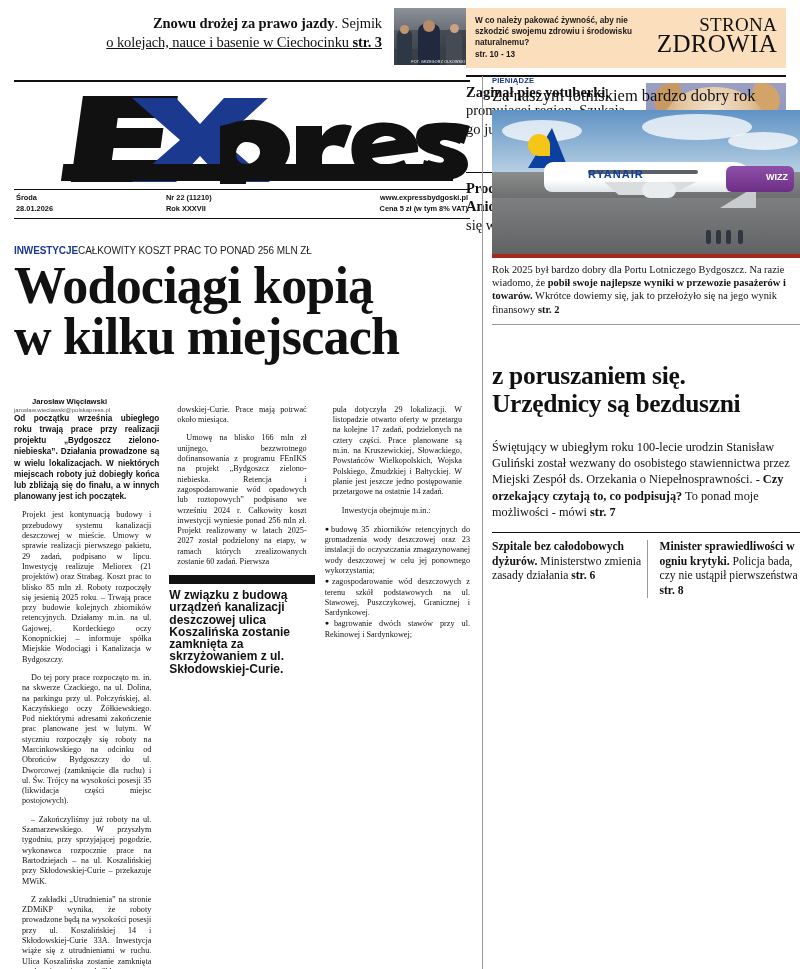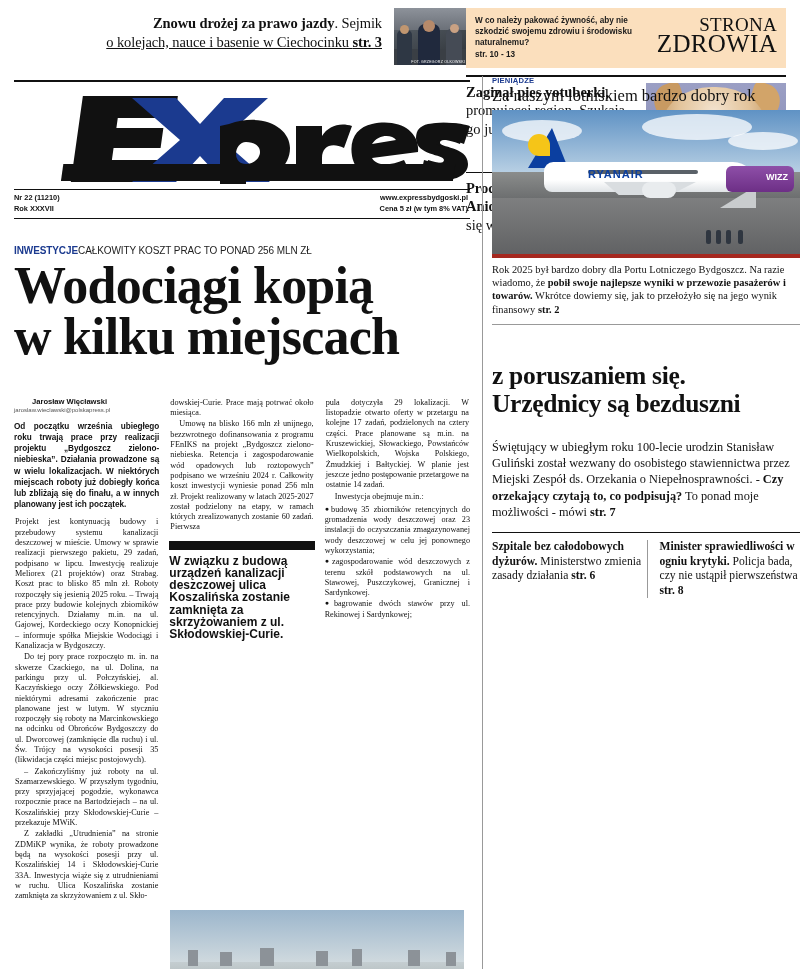--- a/index.html
+++ b/index.html
@@ -90,23 +90,23 @@
   .kicker{font-family:"Liberation Sans",sans-serif;font-size:10px;font-weight:bold;letter-spacing:-.1px;margin-top:26px;}
   .kicker .tag{color:#1b3a8f;}
   .kicker .rest{color:#222;font-weight:normal;}
   .mainhead{font-size:52px;line-height:51px;font-weight:bold;letter-spacing:-.8px;margin-top:4px;}
 
   .cols{display:flex;gap:10px;margin-top:16px;}
   .col{width:146px;}
   .byline-name{font-family:"Liberation Sans",sans-serif;font-weight:bold;font-size:7.6px;margin-left:18px;}
   .byline-mail{font-family:"Liberation Sans",sans-serif;font-size:6px;color:#555;margin-top:1px;}
   .lede{font-family:"Liberation Sans",sans-serif;font-weight:bold;font-size:8.2px;line-height:11.2px;
-     margin-top:8px;text-align:justify;}
+     text-align:justify;}
   .bodytext{font-size:8.2px;line-height:10.3px;text-align:justify;margin-top:7px;}
-  .bodytext p{margin:1px;text-indent:9px;}
+  .bodytext p{margin:8px;text-indent:9px;}
   .bodytext p.noind{text-indent:0;}
   .col3 .bodytext{margin-top:0;}
   .bullets{font-size:8.2px;line-height:10.3px;text-align:justify;margin-top:2px;}
   .bullets p{margin:0;text-indent:0;}
   .bullets .dot{font-size:7px;vertical-align:1px;}
 
   .pullbox{margin-top:8px;}
   .pullbox .bar{height:9px;background:#111;}
   .pullquote{font-family:"Liberation Sans",sans-serif;font-weight:bold;font-size:12px;
      line-height:12.2px;margin-top:5px;}
@@ -326,20 +326,24 @@
               <path d="M282 38 L308 38 L308 48 C314 38 326 34 338 38 L330 60 C318 54 308 58 308 70 L308 92 L282 92 Z"></path>
               <path d="M358 36 C386 30 406 44 404 64 L358 70 C362 78 376 78 390 72 L398 88 C372 98 342 92 338 68 C335 50 344 39 358 36 Z M358 56 L382 52 C378 46 364 46 358 56 Z"></path>
               <path d="M418 36 C440 32 456 38 456 38 L450 56 C440 52 428 50 426 54 C424 60 454 58 454 76 C454 90 434 96 410 90 L414 72 C426 76 434 76 434 72 C434 66 406 68 406 50 C406 42 410 38 418 36 Z"></path>
               <path d="M472 36 C494 32 510 38 510 38 L504 56 C494 52 482 50 480 54 C478 60 508 58 508 76 C508 90 488 96 464 90 L468 72 C480 76 488 76 488 72 C488 66 460 68 460 50 C460 42 464 38 472 36 Z" transform="translate(-58,0)"></path>
             </g>
             <rect x="60" y="76" width="392" height="17" fill="#111" transform="skewX(-8)"></rect>
           </svg>
         </div>
 
         <div class="mhinfo">
+          <div class="mhi1">
+            <div>Środa</div>
+            <div>28.01.2026</div>
+          </div>
           <div class="mhi2">
             <div>Nr 22 (11210)</div>
             <div>Rok XXXVII</div>
           </div>
           <div class="mhi3">
             <div>www.expressbydgoski.pl</div>
             <div>Cena 5 zł (w tym 8% VAT)</div>
           </div>
         </div>
       </div>

